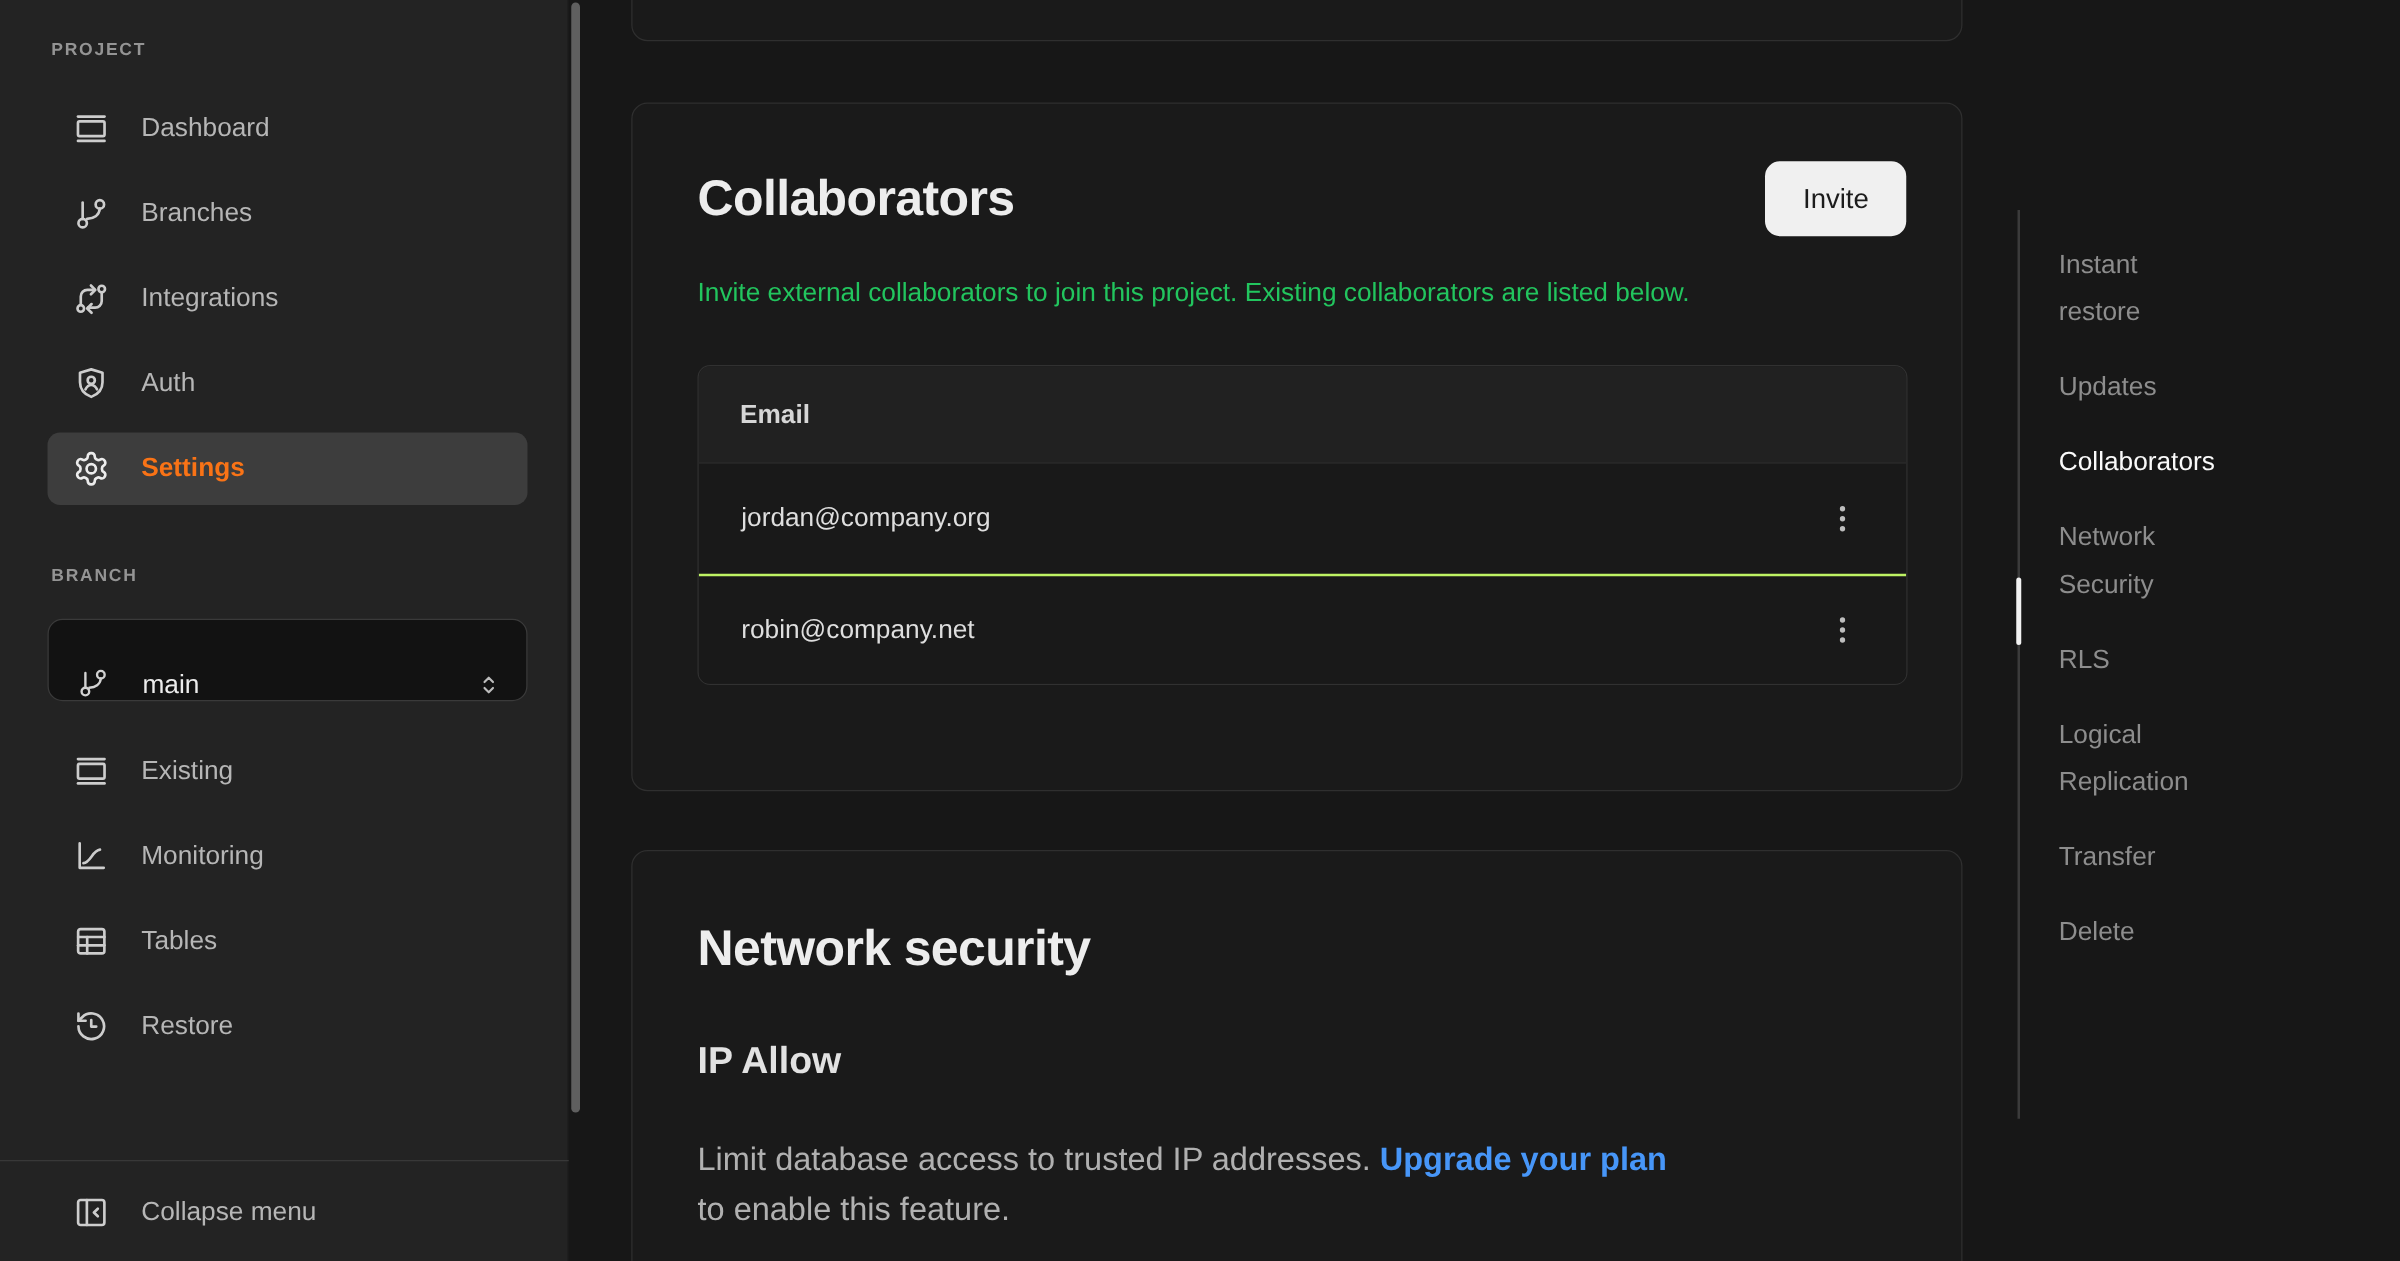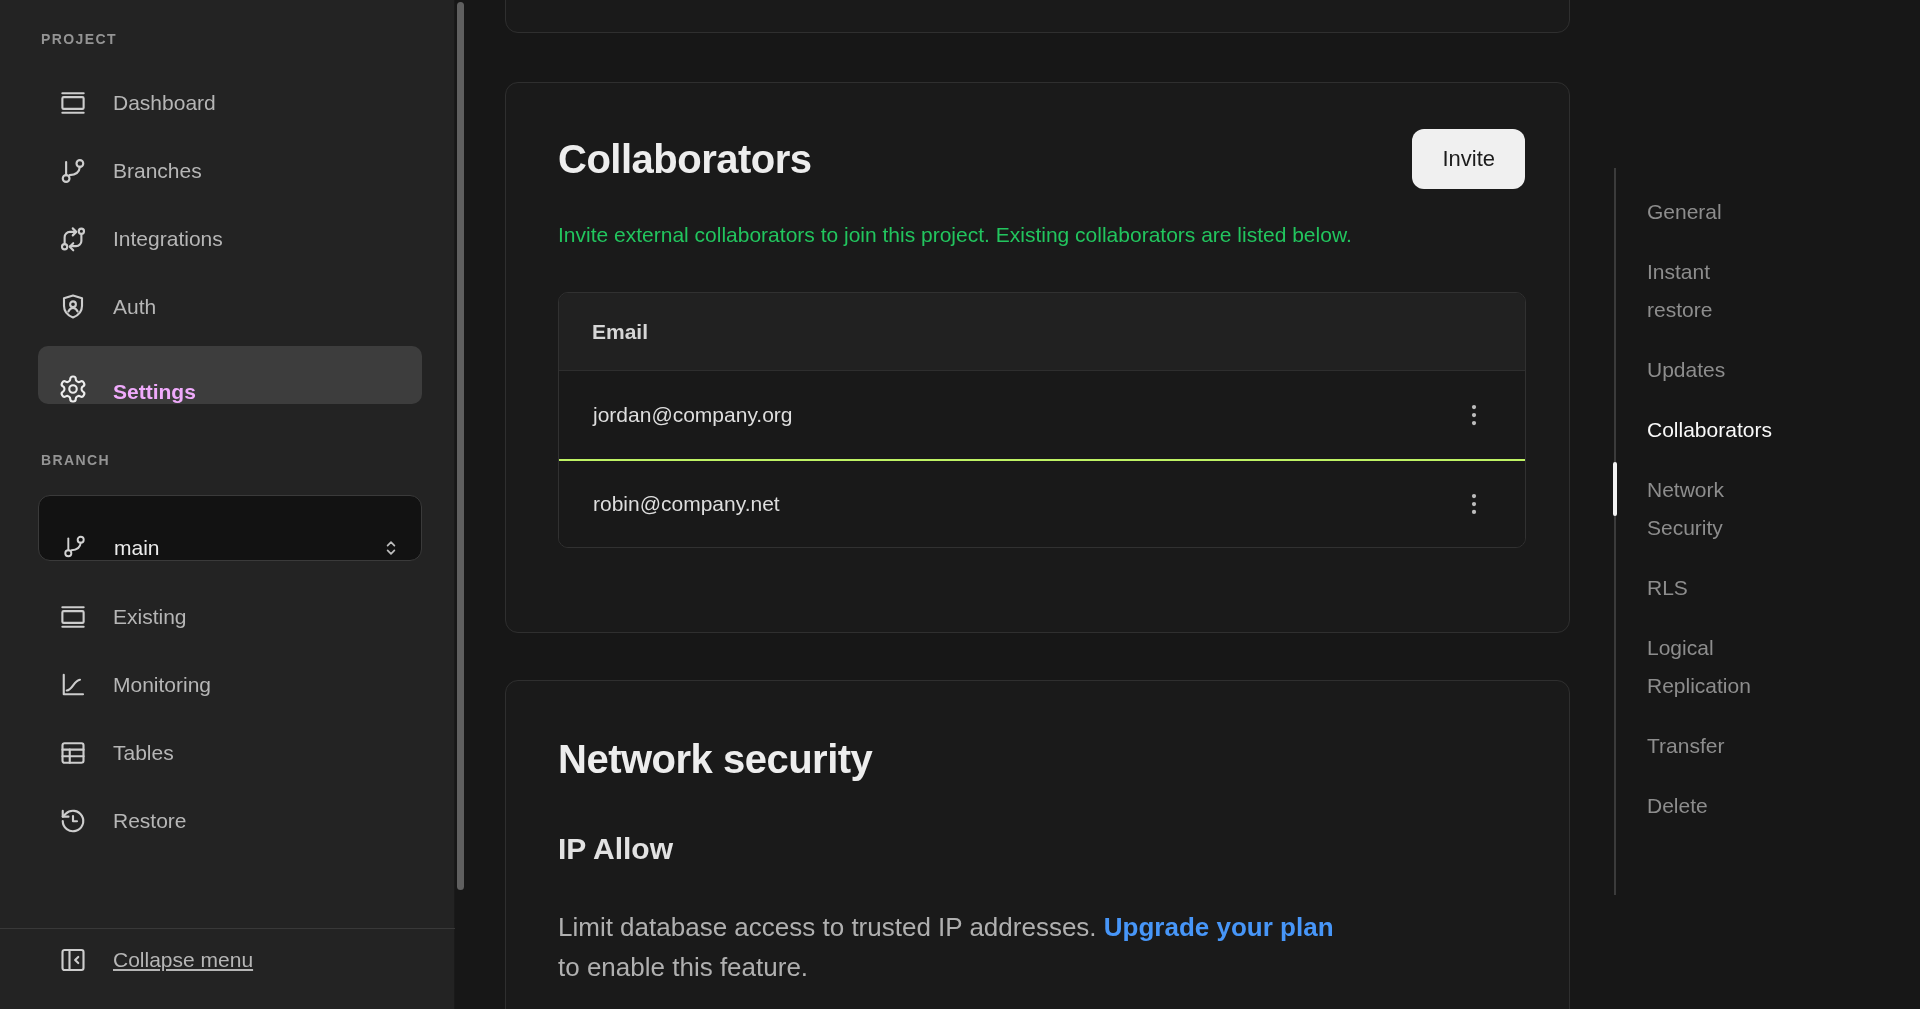--- a/index.html
+++ b/index.html
@@ -26,41 +26,41 @@
   .side-nav { position:absolute; left:38px; width:384px; display:flex; flex-direction:column; gap:10px; }
   .nav-project { top:74px; }
   .nav-branch  { top:588px; }
 
   .side-item {
     display:flex; align-items:center; gap:25px;
     height:58px; padding-left:20px; border-radius:10px;
     color:#b6b6b6; font-size:21px; cursor:pointer;
   }
   .side-item .icon { width:30px; height:30px; color:#cdcdcd; flex:0 0 auto; }
-  .side-item.active { background:#3d3d3d; color:#f0abfc; font-weight:700;align-items:flex-end; }
+  .side-item.active { background:#3d3d3d; color:#f97316; font-weight:700; }
   .side-item.active .icon { color:#ececec; }
 
   .icon svg { width:100%; height:100%; fill:none; stroke:currentColor; stroke-width:1.7; stroke-linecap:round; stroke-linejoin:round; }
 
   .branch-selector {
     position:absolute; left:38px; top:495px; width:384px; height:66px;
     background:#121212; border:1px solid #3a3a3a; border-radius:12px;
     display:flex; align-items:flex-end; padding:0 18px 0 22px; gap:26px;
     cursor:pointer;
   }
   .branch-selector .icon { width:27px; height:27px; color:#d2d2d2; }
   .branch-selector .value { flex:1; font-size:21px; font-weight:500; color:#ececec; }
   .branch-selector .chev { width:24px; height:24px; color:#bdbdbd; }
 
   .collapse-section {
     position:absolute; left:0; bottom:0; width:455px; height:81px;
     border-top:1px solid #383838;
   }
   .collapse-item {
-    position:absolute; left:38px; top:2px; width:384px;text-decoration:underline;
+    position:absolute; left:38px; top:12px; width:384px;
   }
 
   
   .side-scrollbar-thumb {
     position:absolute; left:457px; top:2px; width:7px; height:888px;
     background:#5f5f5f; border-radius:4px;
   }
 
   
   .card {
@@ -293,21 +293,20 @@
     <p class="net-desc"><span>Limit database access to trusted IP addresses. </span><a style="color: rgb(71, 150, 248);">Upgrade your plan</a><span> to enable this feature.</span></p>
   </section>
 
 </main>
 
 <nav class="anchor-nav">
   <div class="anchor-line"></div>
   <div class="anchor-marker" style="background: rgb(242, 242, 242);"></div>
   <div class="anchor-list">
 
-  <a class="anchor-item">General</a>
       <a class="anchor-item">Instant
 restore</a>
       <a class="anchor-item">Updates</a>
       <a class="anchor-item active">Collaborators</a>
       <a class="anchor-item">Network
 Security</a>
       <a class="anchor-item">RLS</a>
       <a class="anchor-item">Logical
 Replication</a>
       <a class="anchor-item">Transfer</a>

